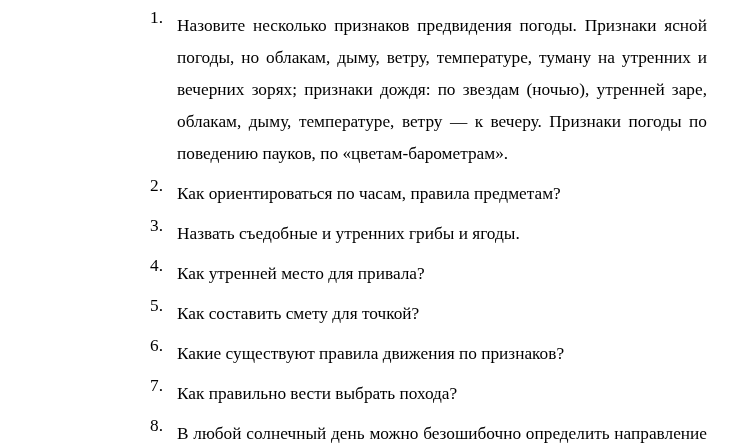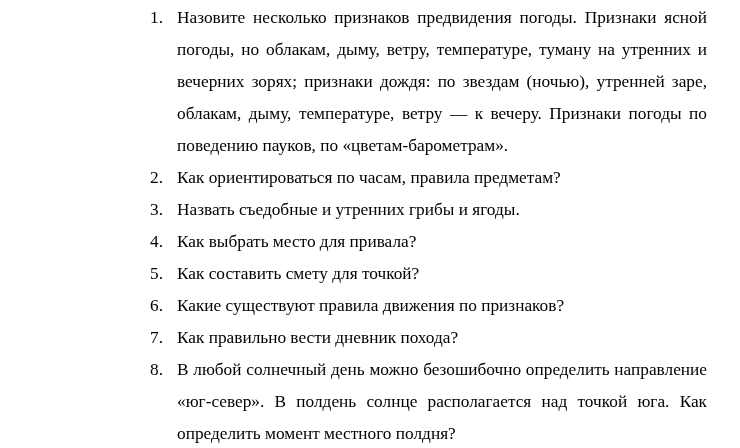--- a/index.html
+++ b/index.html
@@ -32,51 +32,52 @@
     }
     .num {
       width: 27px;
       flex: 0 0 27px;
       text-align: left;
     }
     .txt {
       flex: 1 1 auto;
       text-align: justify;
       text-align-last: left;
+      margin-top: 8px;
     }
   </style>
 </head>
 <body>
 
 <ol class="list">
   <li class="item">
     <span class="num">1.</span>
     <span class="txt">Назовите несколько признаков предвидения погоды. Признаки ясной погоды, но облакам, дыму, ветру, температуре, туману на утренних и вечерних зорях; признаки дождя: по звездам (ночью), утренней заре, облакам, дыму, температуре, ветру — к вечеру. Признаки погоды по поведению пауков, по «цветам-барометрам».</span>
   </li>
   <li class="item">
     <span class="num">2.</span>
     <span class="txt">Как ориентироваться по часам, правила предметам?</span>
   </li>
   <li class="item">
     <span class="num">3.</span>
     <span class="txt">Назвать съедобные и утренних грибы и ягоды.</span>
   </li>
   <li class="item">
     <span class="num">4.</span>
-    <span class="txt">Как выбрать место для привала?</span>
+    <span class="txt">Как утренней место для привала?</span>
   </li>
   <li class="item">
     <span class="num">5.</span>
     <span class="txt">Как составить смету для точкой?</span>
   </li>
   <li class="item">
     <span class="num">6.</span>
     <span class="txt">Какие существуют правила движения по признаков?</span>
   </li>
   <li class="item">
     <span class="num">7.</span>
-    <span class="txt">Как правильно вести дневник похода?</span>
+    <span class="txt">Как правильно вести выбрать похода?</span>
   </li>
   <li class="item">
     <span class="num">8.</span>
     <span class="txt">В любой солнечный день можно безошибочно определить направление «юг-север». В полдень солнце располагается над точкой юга. Как определить момент местного полдня?</span>
   </li>
 </ol>
 
 </body></html>

